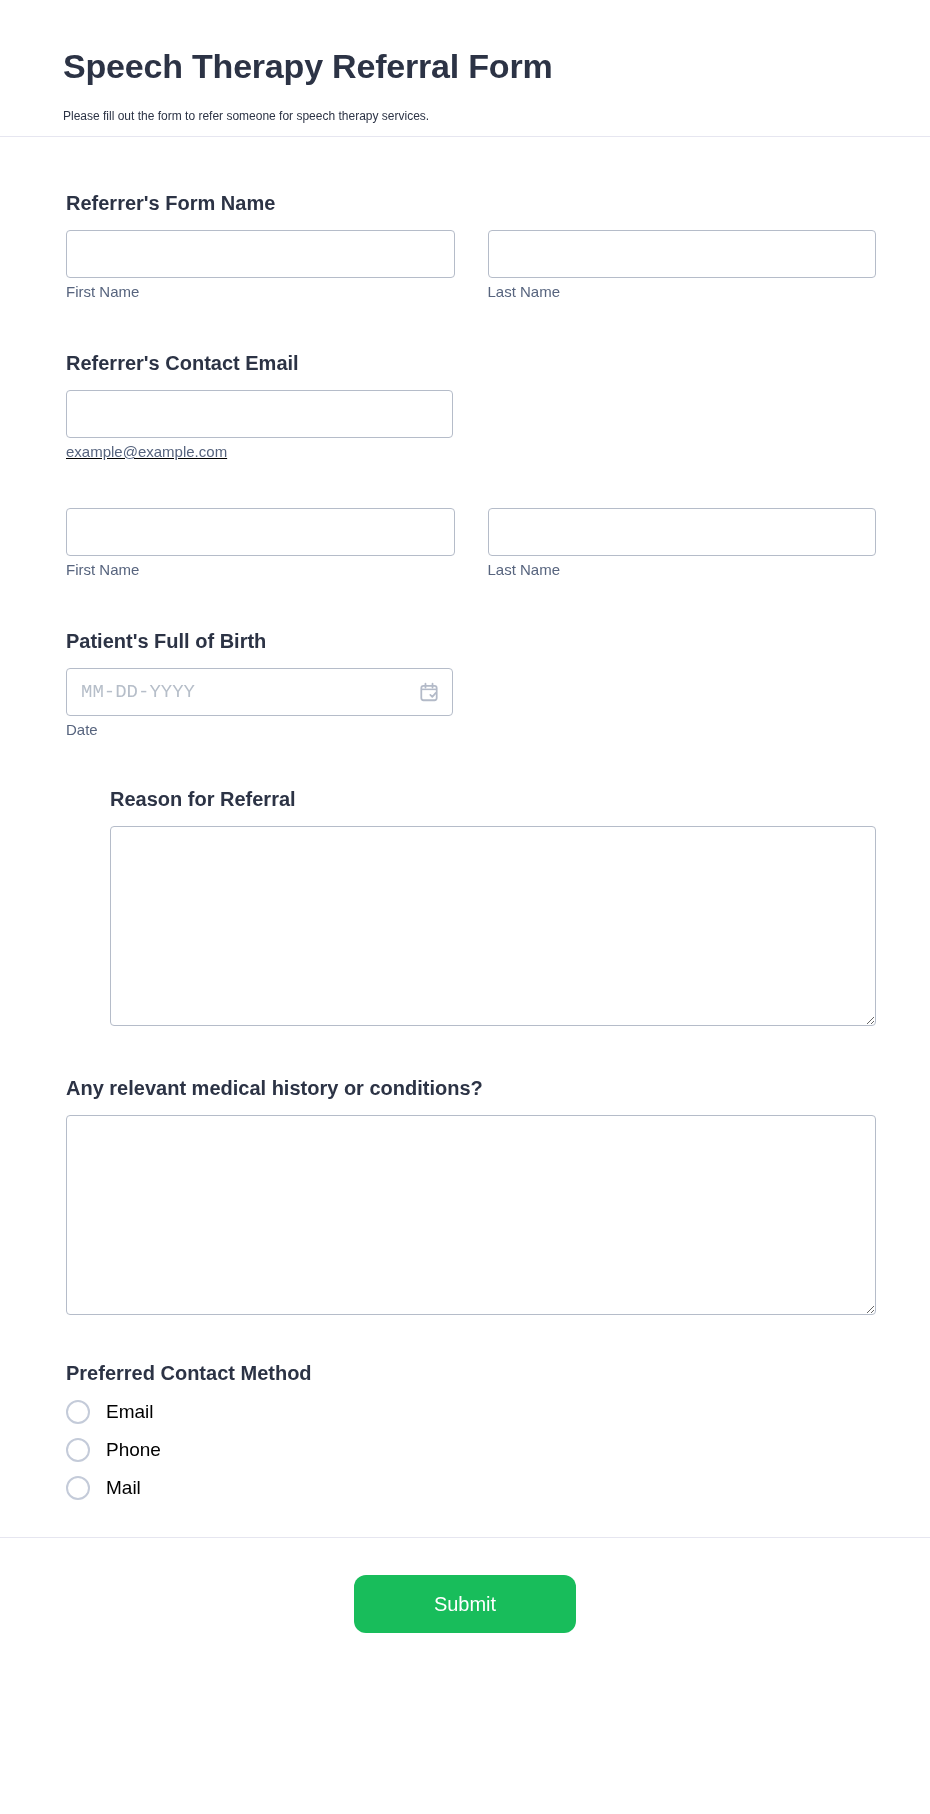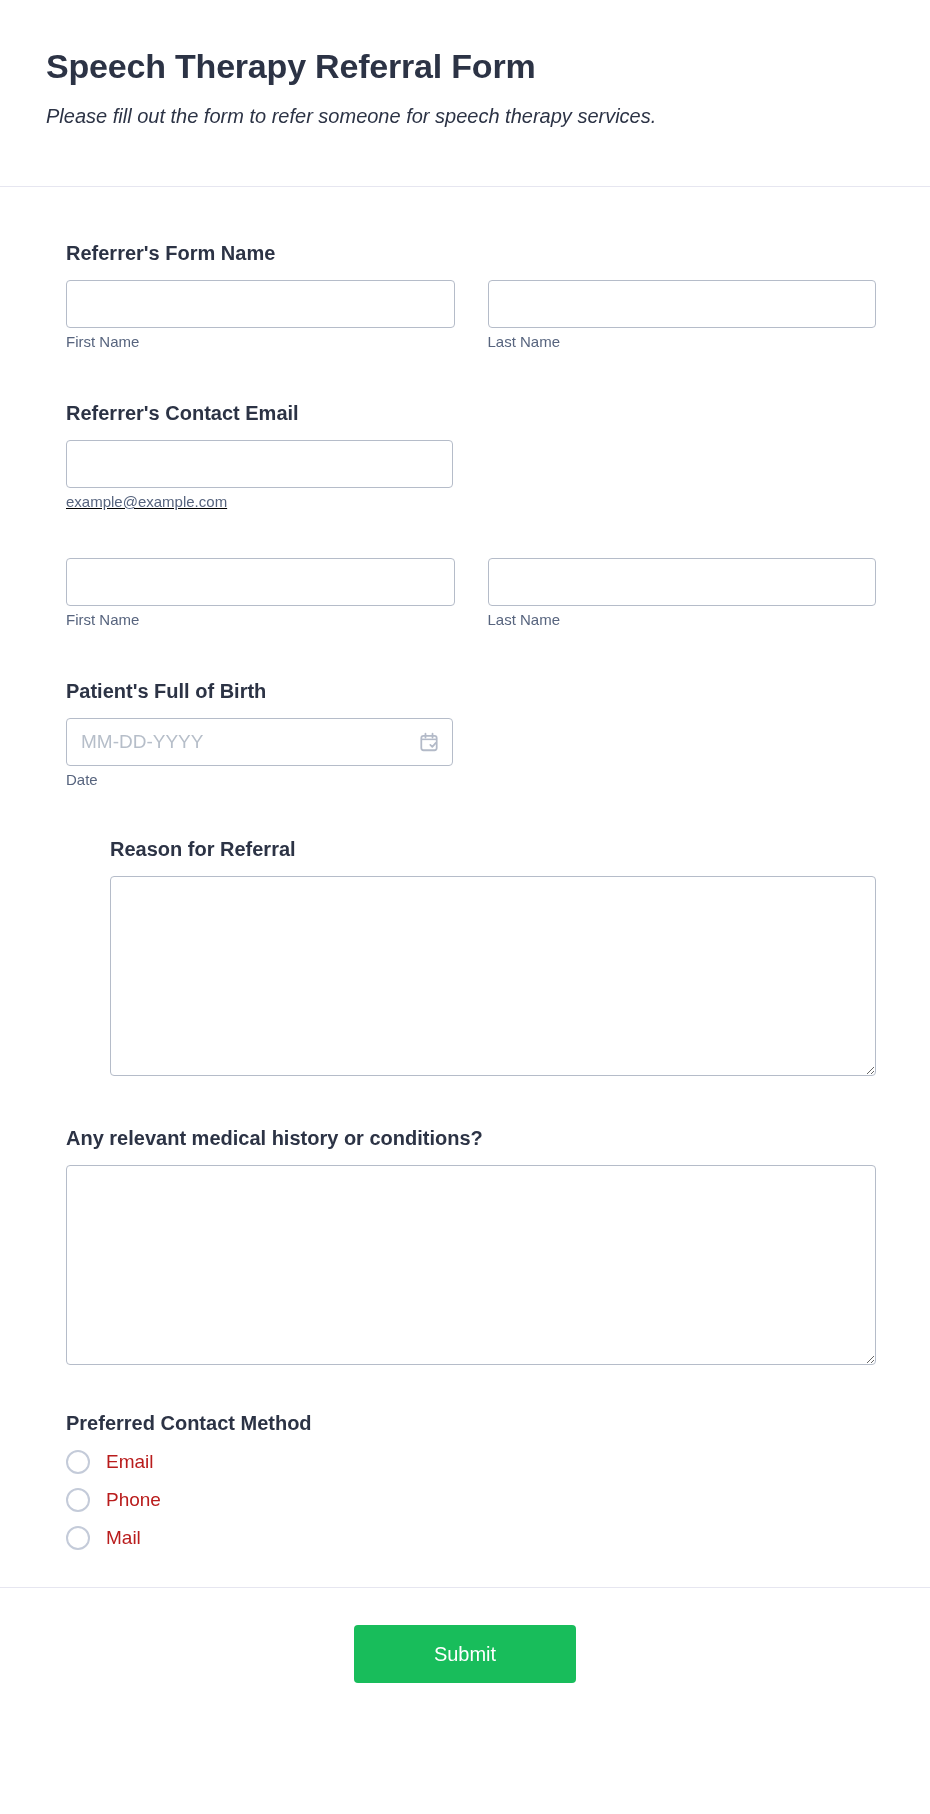--- a/index.html
+++ b/index.html
@@ -8,38 +8,37 @@
 
   .page {
     width: 930px;
     height: 1814px;
     background: #ffffff;
     overflow: hidden;
   }
 
   
   .form-header {
-    height: 187px;
-    padding: 46px 66px 0 46px;
+    height: 137px;
+    padding: 46px 66px 0 63px;
     border-bottom: 1px solid #e6e6f0;
   }
   .form-title {
     font-size: 34px;
     line-height: 41px;
     font-weight: 700;
     color: #2c3345;
     letter-spacing: -0.2px;
   }
   .form-subtitle {
     margin-top: 16px;
-    font-size: 20px;
+    font-size: 12px;
     line-height: 27px;
     font-weight: 400;
     color: #2c3345;
-    font-style: italic;
   }
 
   
   .form-body {
     padding: 53px 54px 0 66px; 
   }
   .question { }
   .q-label {
     font-size: 20px;
     line-height: 26px;
@@ -70,21 +69,21 @@
   input.text-input::placeholder { color: #b6bec9; opacity: 1; }
 
   .sublabel {
     margin-top: 4px;
     font-size: 15px;
     line-height: 19px;
     color: #57647e;
   }
 
   .date-wrap { position: relative; width: 387px; }
-  .date-wrap input.text-input { padding-right: 48px; }
+  .date-wrap input.text-input { padding-right: 48px; font-family: Liberation Mono, monospace; }
   .calendar-btn {
     position: absolute;
     right: 13px;
     top: 50%;
     transform: translateY(-50%);
     width: 22px;
     height: 22px;
     display: flex;
     align-items: center;
     justify-content: center;
@@ -132,40 +131,40 @@
     width: 24px;
     height: 24px;
     border: 2px solid #c4cbd9;
     border-radius: 50%;
     background: #ffffff;
     flex: 0 0 24px;
   }
   .radio-label {
     font-size: 19px;
     line-height: 24px;
-    color: #b91c1c;
+    color: #000000;
   }
 
   
   .footer-divider {
     margin-top: 37px;
     border-top: 1px solid #e6e6f0;
     width: 100%;
     height: 0;
   }
   .submit-row {
     margin-top: 37px;
     display: flex;
     justify-content: center;
   }
   .submit-button {
     width: 222px;
     height: 58px;
     border: none;
-    border-radius: 4px;
+    border-radius: 12px;
     background: #18bd5b;
     color: #ffffff;
     font-family: "Liberation Sans", sans-serif;
     font-size: 20px;
     font-weight: 500;
     cursor: pointer;
   }
 </style>
 </head>
 <body>

